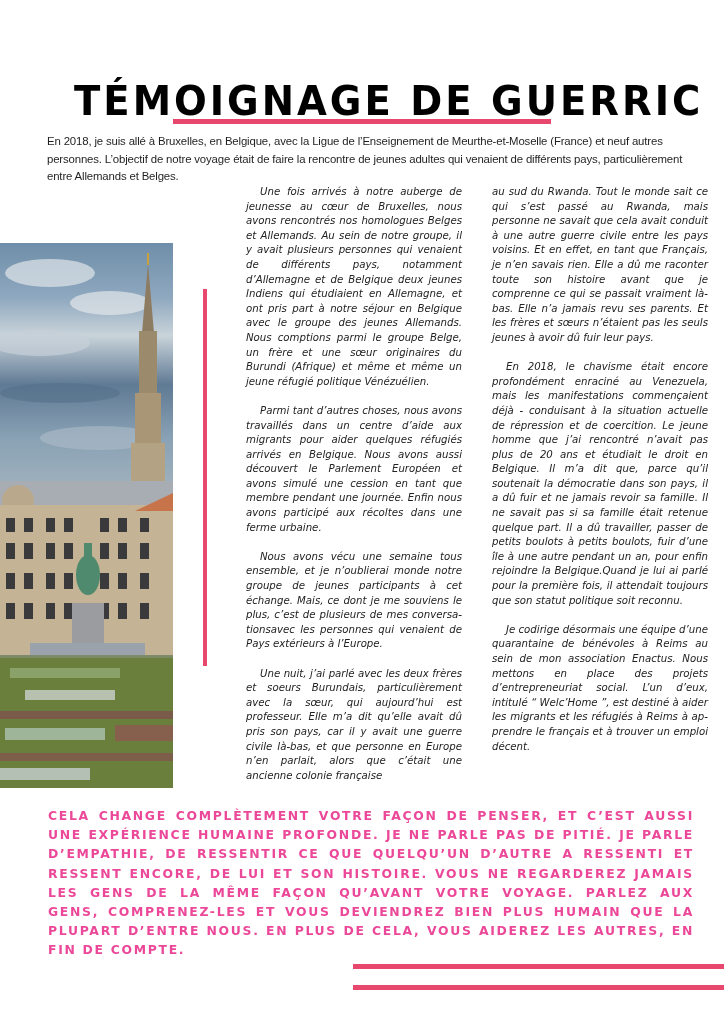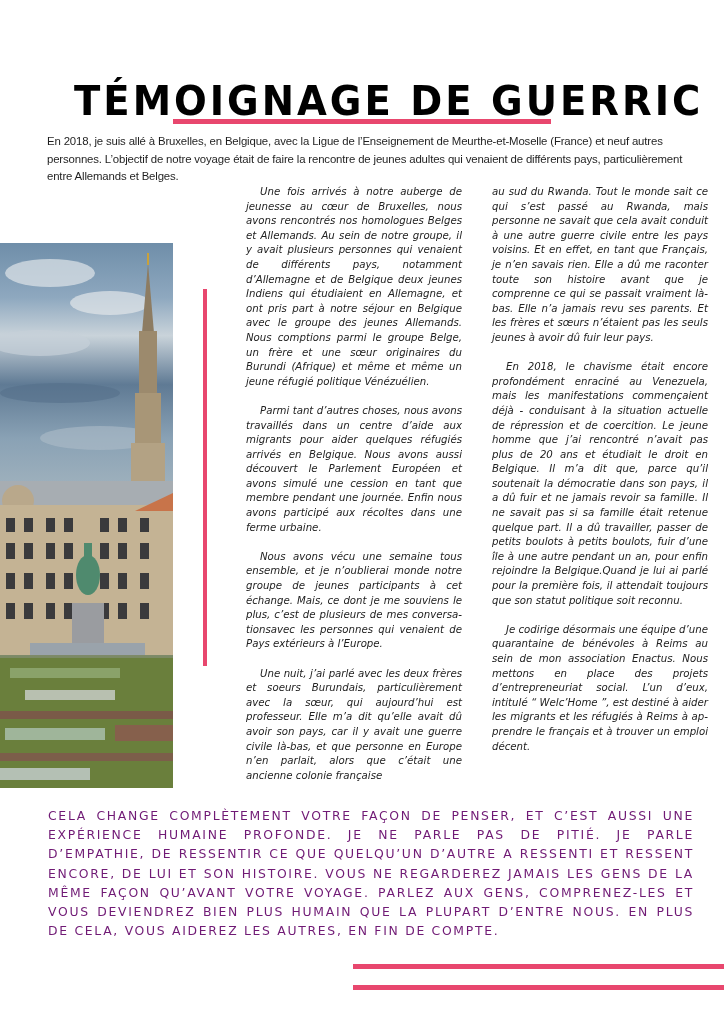--- a/index.html
+++ b/index.html
@@ -31,23 +31,23 @@
     position:absolute; top:185px; width:216px;
     font-family:"DejaVu Sans", sans-serif; font-style:italic;
     font-size:10.2px; line-height:14.6px; color:#222;
     text-align:justify;
   }
   .col p { margin:0 0 14.6px 0; text-indent:14px; hyphens:manual; }
   .col1 { left:237px;margin-left:9px; }
   .col2 { left:466px;margin-left:26px; }
   .quote {
     position:absolute; left:48px; top:806px; width:646px;
-    font-family:"DejaVu Sans", sans-serif; font-weight:normal;
+    font-family:"DejaVu Sans", sans-serif; font-weight:bold;
     font-size:12.4px; line-height:19.2px; letter-spacing:1.7px;
-    text-align:justify; text-align-last:left; color:#701a75; margin:0;
+    text-align:justify; text-align-last:left; color:#ec4899; margin:0;
     text-transform:uppercase;
   }
   .bbar { position:absolute; left:353px; width:371px; height:5px; background:#e8476e; }
   .bbar1 { top:964px; }
   .bbar2 { top:985px; }
 </style>
 </head>
 <body>
 
 <h1 class="title">TÉMOIGNAGE DE GUERRIC</h1>
@@ -121,21 +121,21 @@
     <rect x="0" y="525" width="90" height="12" fill="#b4c0b4"></rect>
   </svg>
 </div>
 
 <div class="vbar"></div>
 
 <div class="col col1">
   <p>Une fois arrivés à notre auberge de jeunesse au cœur de Bruxelles, nous avons rencontrés nos homologues Belges et Allemands. Au sein de notre groupe, il y avait plusieurs personnes qui venaient de différents pays, notamment d’Allemagne et de Belgique deux jeunes Indiens qui étudiaient en Allemagne, et ont pris part à notre séjour en Belgique avec le groupe des jeunes Allemands.  Nous comptions parmi  le groupe Belge, un frère et une sœur originaires du Burundi (Afrique) et même et même un jeune réfugié politique Vénézuélien.</p>
   <p>Parmi tant d’autres choses, nous avons travaillés dans un centre d’aide aux migrants pour aider quelques réfugiés arrivés en Belgique. Nous avons aussi découvert le Parlement Européen et avons simulé une cession en tant que membre pendant une journée. Enfin nous avons participé aux récoltes dans une ferme urbaine.</p>
   <p>Nous avons vécu une semaine tous ensemble, et je n’oublierai monde notre groupe de jeunes participants à cet échange. Mais, ce dont je me souviens le plus, c’est de plusieurs de mes conversa-tionsavec les personnes qui venaient de Pays extérieurs à l’Europe.</p>
-  <p>Une nuit, j’ai parlé avec les deux frères et soeurs Burundais, particulièrement avec la sœur, qui aujourd’hui est professeur. Elle m’a dit qu’elle avait dû avoir son pays, car il y avait une guerre civile là-bas, et que personne en Europe n’en parlait, alors que c’était une ancienne colonie française</p>
+  <p>Une nuit, j’ai parlé avec les deux frères et soeurs Burundais, particulièrement avec la sœur, qui aujourd’hui est professeur. Elle m’a dit qu’elle avait dû pris son pays, car il y avait une guerre civile là-bas, et que personne en Europe n’en parlait, alors que c’était une ancienne colonie française</p>
 </div>
 
 <div class="col col2">
   <p style="text-indent:0">au sud du Rwanda. Tout le monde sait ce qui s’est passé au Rwanda, mais personne ne savait que cela avait conduit à une autre guerre civile entre les pays voisins. Et en effet, en tant que Français, je n’en savais rien. Elle a dû me raconter toute son histoire avant que je comprenne ce qui se passait vraiment là-bas. Elle n’a jamais revu ses parents. Et les frères et sœurs n’étaient pas les seuls jeunes à avoir dû fuir leur pays.</p>
   <p>En 2018, le chavisme était encore profondément enraciné au Venezuela, mais les manifestations commençaient déjà - conduisant à la situation actuelle de répression et de coercition. Le jeune homme que j’ai rencontré n’avait pas plus de 20 ans et étudiait le droit en Belgique. Il m’a dit que, parce qu’il soutenait la démocratie dans son pays, il a dû fuir et ne jamais revoir sa famille. Il ne savait pas si sa famille était retenue quelque part. Il a dû travailler, passer de petits boulots à petits boulots,  fuir d’une île à une autre pendant un an, pour enfin rejoindre la Belgique.Quand je lui ai parlé pour la première fois, il attendait toujours que son statut politique soit reconnu.</p>
   <p>Je codirige désormais une équipe d’une quarantaine de bénévoles à Reims au sein de mon association Enactus. Nous mettons en place des projets d’entrepreneuriat social. L’un d’eux, intitulé “ Welc’Home ”, est destiné à aider les migrants et les réfugiés à Reims à ap-prendre le français et à trouver un emploi décent.</p>
 </div>
 
 <p class="quote">CELA CHANGE COMPLÈTEMENT VOTRE FAÇON DE PENSER, ET C’EST AUSSI UNE EXPÉRIENCE HUMAINE PROFONDE. JE NE PARLE PAS DE PITIÉ. JE PARLE D’EMPATHIE, DE RESSENTIR CE QUE QUELQU’UN D’AUTRE A RESSENTI ET RESSENT ENCORE, DE LUI ET SON HISTOIRE. VOUS NE REGARDEREZ JAMAIS LES GENS DE LA MÊME FAÇON QU’AVANT VOTRE VOYAGE. PARLEZ AUX GENS, COMPRENEZ-LES ET VOUS DEVIENDREZ BIEN PLUS HUMAIN QUE LA PLUPART D’ENTRE NOUS. EN PLUS DE CELA, VOUS AIDEREZ LES AUTRES, EN FIN DE COMPTE.</p>
 

